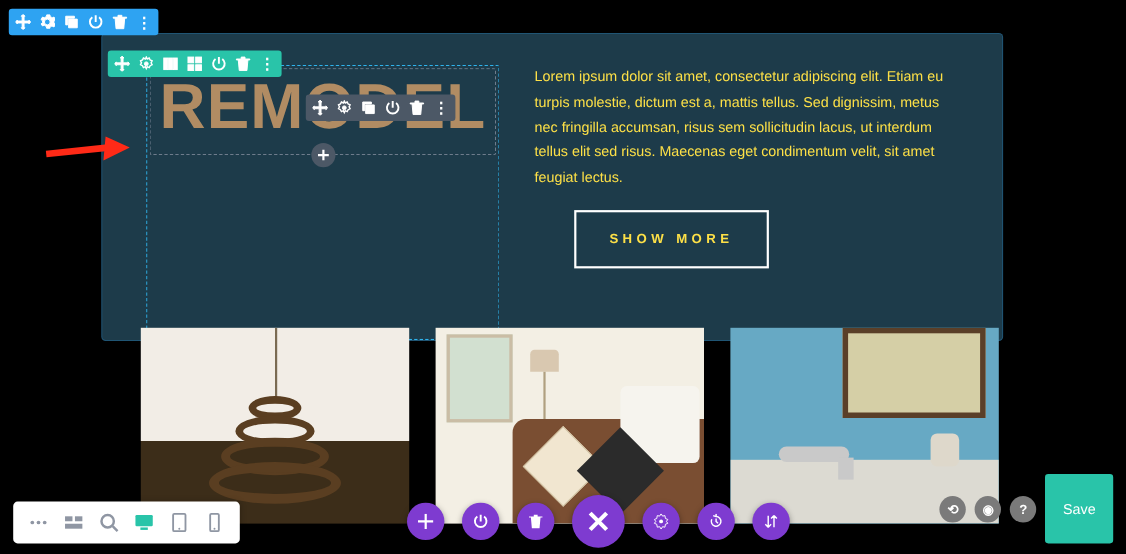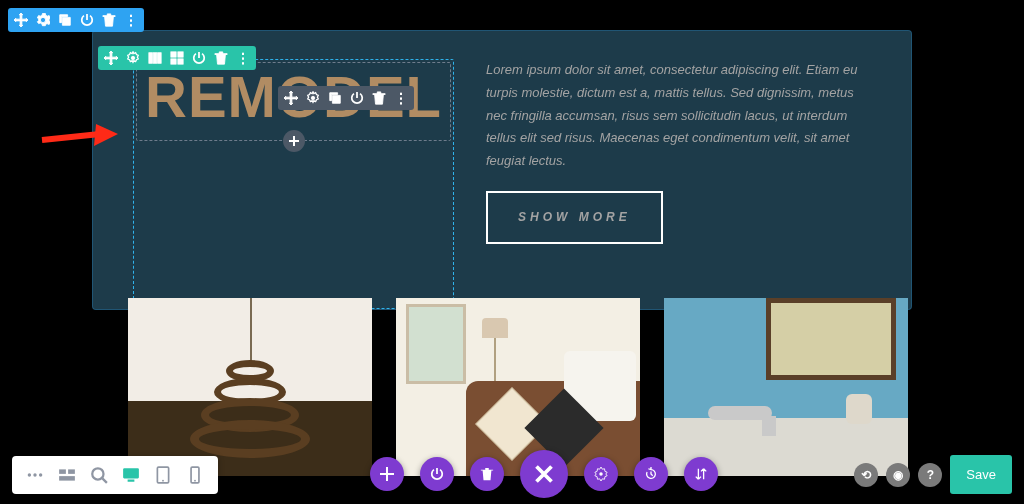--- a/index.html
+++ b/index.html
@@ -101,32 +101,32 @@
     width: 22px; height: 22px;
     background: #4c5866;
     border-radius: 50%;
     display: flex; align-items: center; justify-content: center;
     cursor: pointer;
   }
   .right-col {
     flex: 1;
     font-size: 13px;
     line-height: 1.75;
-    color: #a3a3a3;
-    font-style: italic;
+    color: #fde047;
   }
   .show-more {
     margin-top: 18px;
     display: inline-block;
     border: 2px solid #fff;
     padding: 14px 30px;
     font-size: 12px;
     letter-spacing: 4px;
     font-weight: 600;
     cursor: pointer;
+    margin-left: 36px;
   }
   
   .images {
     position: absolute;
     top: 298px; left: 128px;
     display: flex;
     gap: 24px;
   }
   .imgcard {
     width: 244px; height: 178px;
@@ -199,21 +199,21 @@
     position:absolute; bottom:10px; right:12px;
     display:flex; align-items:center; gap:8px;
   }
   .grey-cir {
     width:24px;height:24px;border-radius:50%;
     background:#7a7a7a; color:#fff; font-size:12px; font-weight:700;
     display:flex;align-items:center;justify-content:center; cursor:pointer;
   }
   .save-btn {
     background:#29c4a9; color:#fff;
-    padding:12px 16px; border-radius:3px; font-size:13px; font-weight:500;
+    padding:24px 16px; border-radius:3px; font-size:13px; font-weight:500;
     cursor:pointer;
   }
 </style>
 </head>
 <body>
 
 <div class="toolbar-blue">
   <svg class="tb-ic" viewBox="0 0 16 16">
       <path d="M8 0l2 2H9v5h5V6l2 2-2 2V9H9v5h1l-2 2-2-2h1V9H2v1L0 8l2-2v1h5V2H6z"></path>
     </svg>

